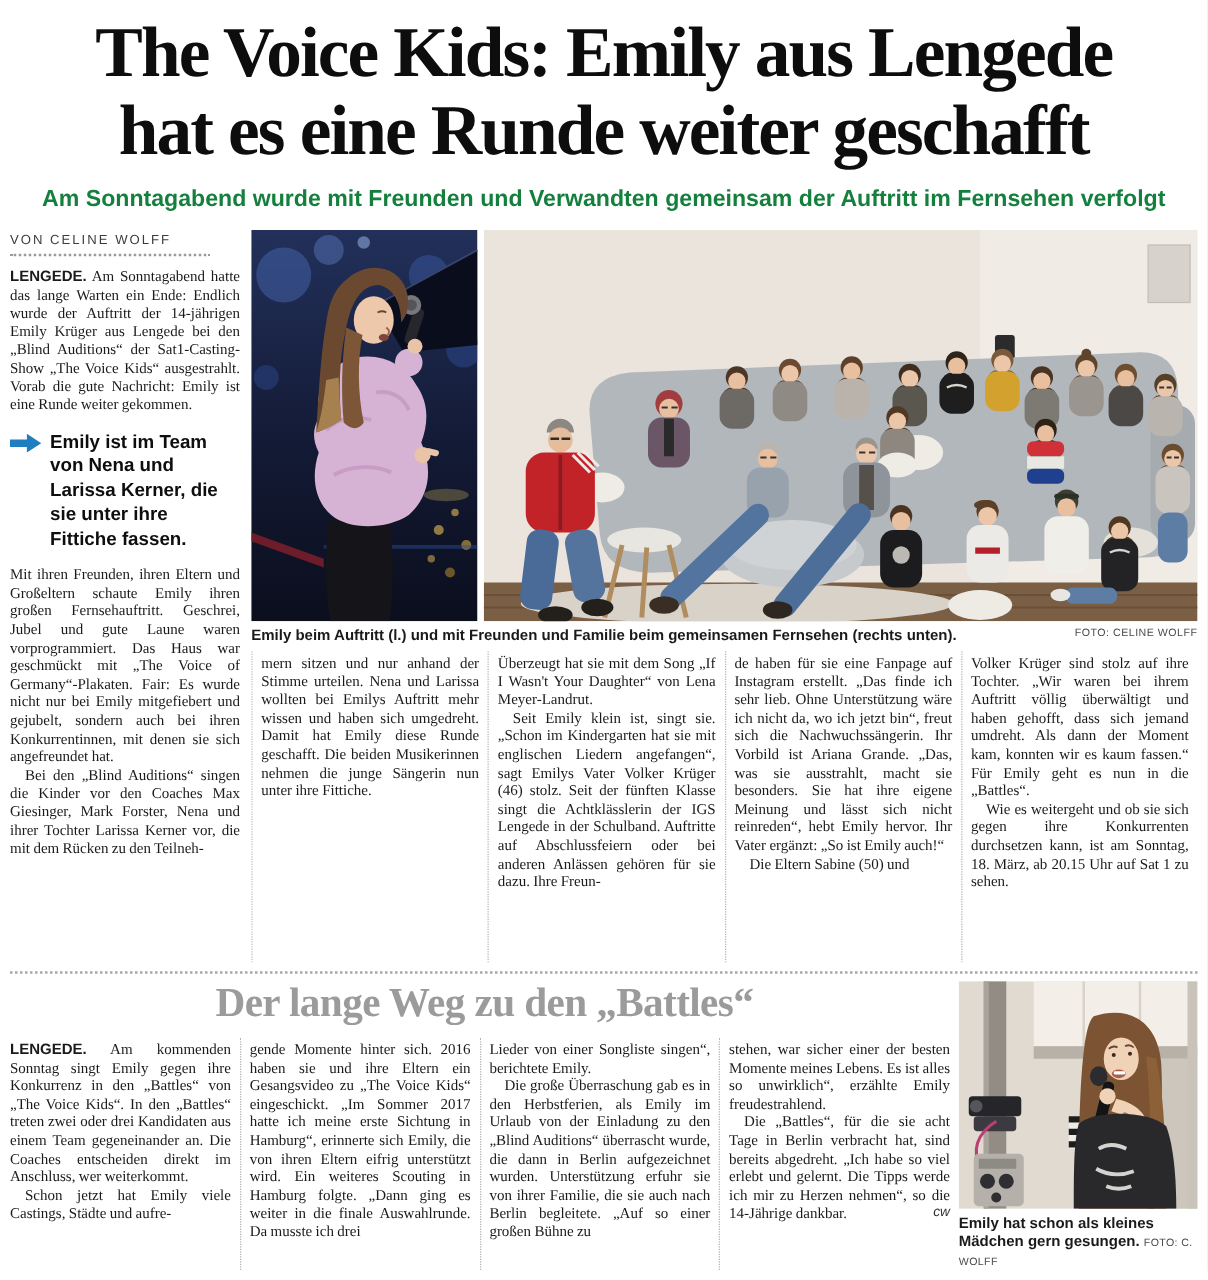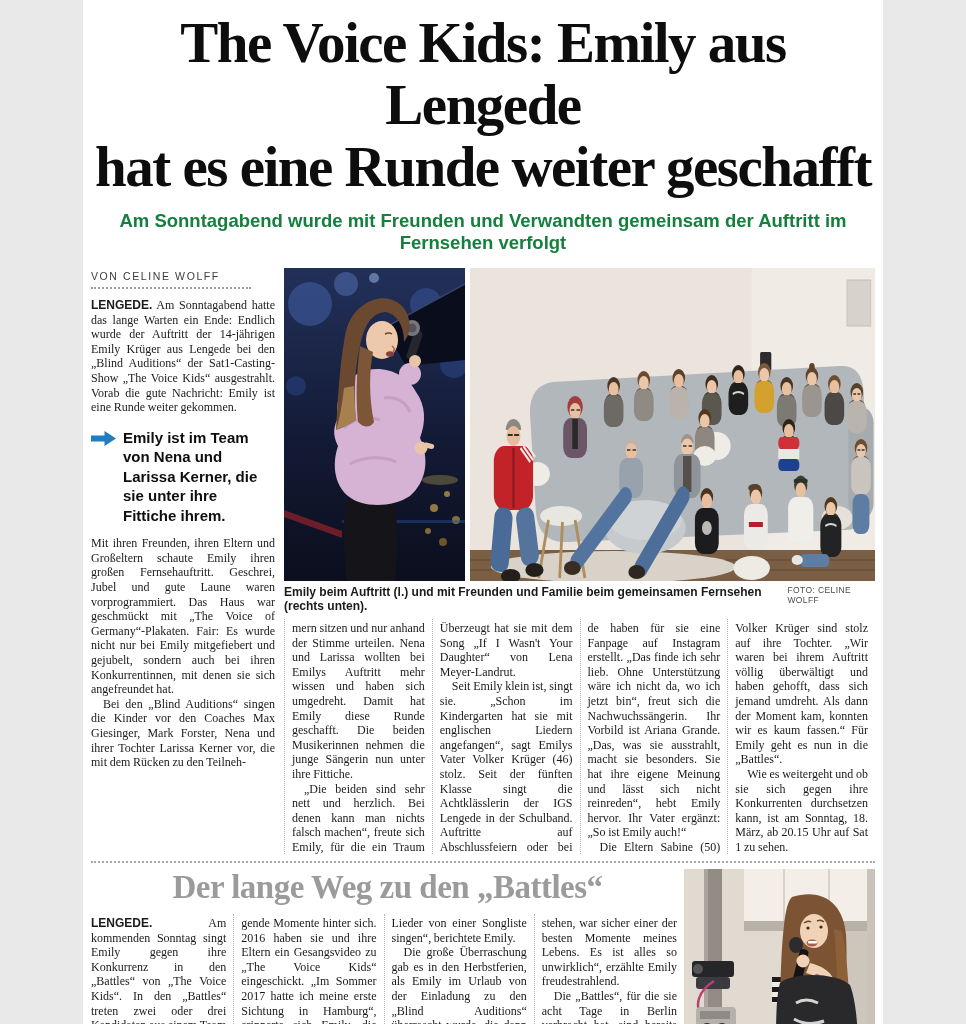--- a/index.html
+++ b/index.html
@@ -1,19 +1,19 @@
 <!DOCTYPE html>
 <html lang="de" style="--accent: #1f7dc0; --hl2: #9b9b9b;"><head>
 <meta charset="utf-8">
 <style>
   :root{ --accent:#1f7dc0; --hl2:#9b9b9b; }
   *{ box-sizing:border-box; }
   html,body{ margin:0; padding:0; background:#e9e9e9; }
   .page{
-    width:800px; height:1024px; margin:0 auto; background:#fff;
+    width:966px; height:1024px; margin:0 auto; background:#fff;
     font-family:"Liberation Serif", serif; color:#1a1a1a;
     padding:10px 8px 0; overflow:hidden; position:relative;
   }
   
   h1.headline{
     margin:2px 0 10px; text-align:center; font-weight:700;
     font-size:57px; line-height:62px; letter-spacing:-1.5px; color:#0d0d0d;
     font-family:"Liberation Serif", serif;
   }
   h1.headline span{ display:block; }
@@ -83,21 +83,21 @@
 
   <section class="main">
 
     <div class="colfirst">
       <div class="byline">VON CELINE WOLFF</div>
       <p class="body"><strong class="lead">LENGEDE.</strong> <span>Am Sonntagabend hatte das lange Warten ein Ende: Endlich wurde der Auftritt der 14-jährigen Emily Krüger aus Lengede bei den „Blind Auditions“ der Sat1-Casting-Show „The Voice Kids“ ausgestrahlt. Vorab die gute Nachricht: Emily ist eine Runde weiter gekommen.</span></p>
       <div class="callout">
         <svg viewBox="0 0 25 15" aria-hidden="true">
           <path d="M0 4.5 h13.5 v-4.5 l11.5 7.5 -11.5 7.5 v-4.5 h-13.5 z" fill="var(--accent)"></path>
         </svg>
-        <span>Emily ist im Team von Nena und Larissa Kerner, die sie unter ihre Fittiche ihrem.</span>
+        <span>Emily ist im Team von Nena und Larissa Kerner, die sie unter ihre Fittiche fassen.</span>
       </div>
       <p class="body">Mit ihren Freunden, ihren Eltern und Großeltern schaute Emily ihren großen Fernsehauftritt. Geschrei, Jubel und gute Laune waren vorprogrammiert. Das Haus war geschmückt mit „The Voice of Germany“-Plakaten. Fair: Es wurde nicht nur bei Emily mitgefiebert und gejubelt, sondern auch bei ihren Konkurrentinnen, mit denen sie sich angefreundet hat.</p>
       <p class="body indent">Bei den „Blind Auditions“ singen die Kinder vor den Coaches Max Giesinger, Mark Forster, Nena und ihrer Tochter Larissa Kerner vor, die mit dem Rücken zu den Teilneh-</p>
     </div>
 
     <div class="main-right">
 
       <div class="photos">
 
         <svg class="photo-stage" viewBox="0 0 181 313" preserveAspectRatio="none" role="img">
@@ -333,21 +333,20 @@
       </div>
 
       <div class="caption-row">
         <span class="caption">Emily beim Auftritt (l.) und mit Freunden und Familie beim gemeinsamen Fernsehen (rechts unten).</span>
         <span class="credit">FOTO: CELINE WOLFF</span>
       </div>
 
       <div class="text-cols">
         <div class="tcol rule">
           <p class="body">mern sitzen und nur anhand der Stimme urteilen. Nena und Larissa wollten bei Emilys Auftritt mehr wissen und haben sich umgedreht. Damit hat Emily diese Runde geschafft. Die beiden Musikerinnen nehmen die junge Sängerin nun unter ihre Fittiche.</p>
-          <p class="body indent">„Die beiden sind sehr nett und herzlich. Bei denen kann man nichts falsch machen“, freute sich Emily, für die ein Traum wahr geworden ist.</p>
         </div>
         <div class="tcol rule">
           <p class="body">Überzeugt hat sie mit dem Song „If I Wasn't Your Daughter“ von Lena Meyer-Landrut.</p>
           <p class="body indent">Seit Emily klein ist, singt sie. „Schon im Kindergarten hat sie mit englischen Liedern angefangen“, sagt Emilys Vater Volker Krüger (46) stolz. Seit der fünften Klasse singt die Achtklässlerin der IGS Lengede in der Schulband. Auftritte auf Abschlussfeiern oder bei anderen Anlässen gehören für sie dazu. Ihre Freun-</p>
         </div>
         <div class="tcol rule">
           <p class="body">de haben für sie eine Fanpage auf Instagram erstellt. „Das finde ich sehr lieb. Ohne Unterstützung wäre ich nicht da, wo ich jetzt bin“, freut sich die Nachwuchssängerin. Ihr Vorbild ist Ariana Grande. „Das, was sie ausstrahlt, macht sie besonders. Sie hat ihre eigene Meinung und lässt sich nicht reinreden“, hebt Emily hervor. Ihr Vater ergänzt: „So ist Emily auch!“</p>
           <p class="body indent">Die Eltern Sabine (50) und</p>
         </div>
         <div class="tcol rule">

